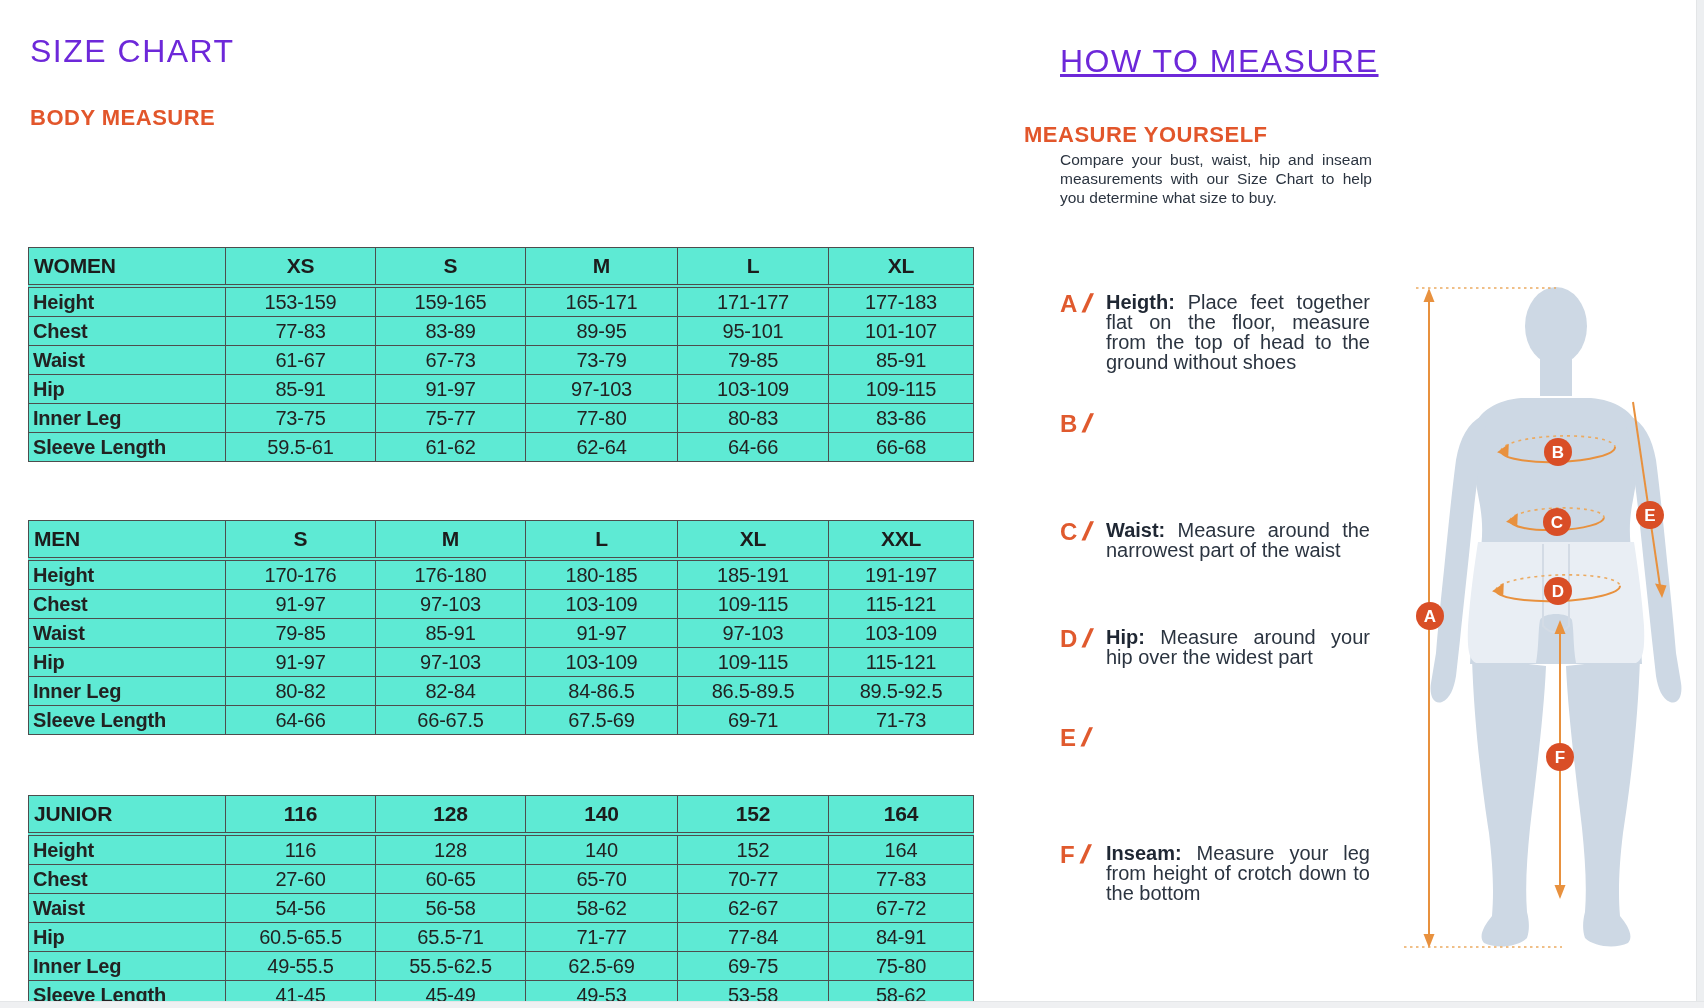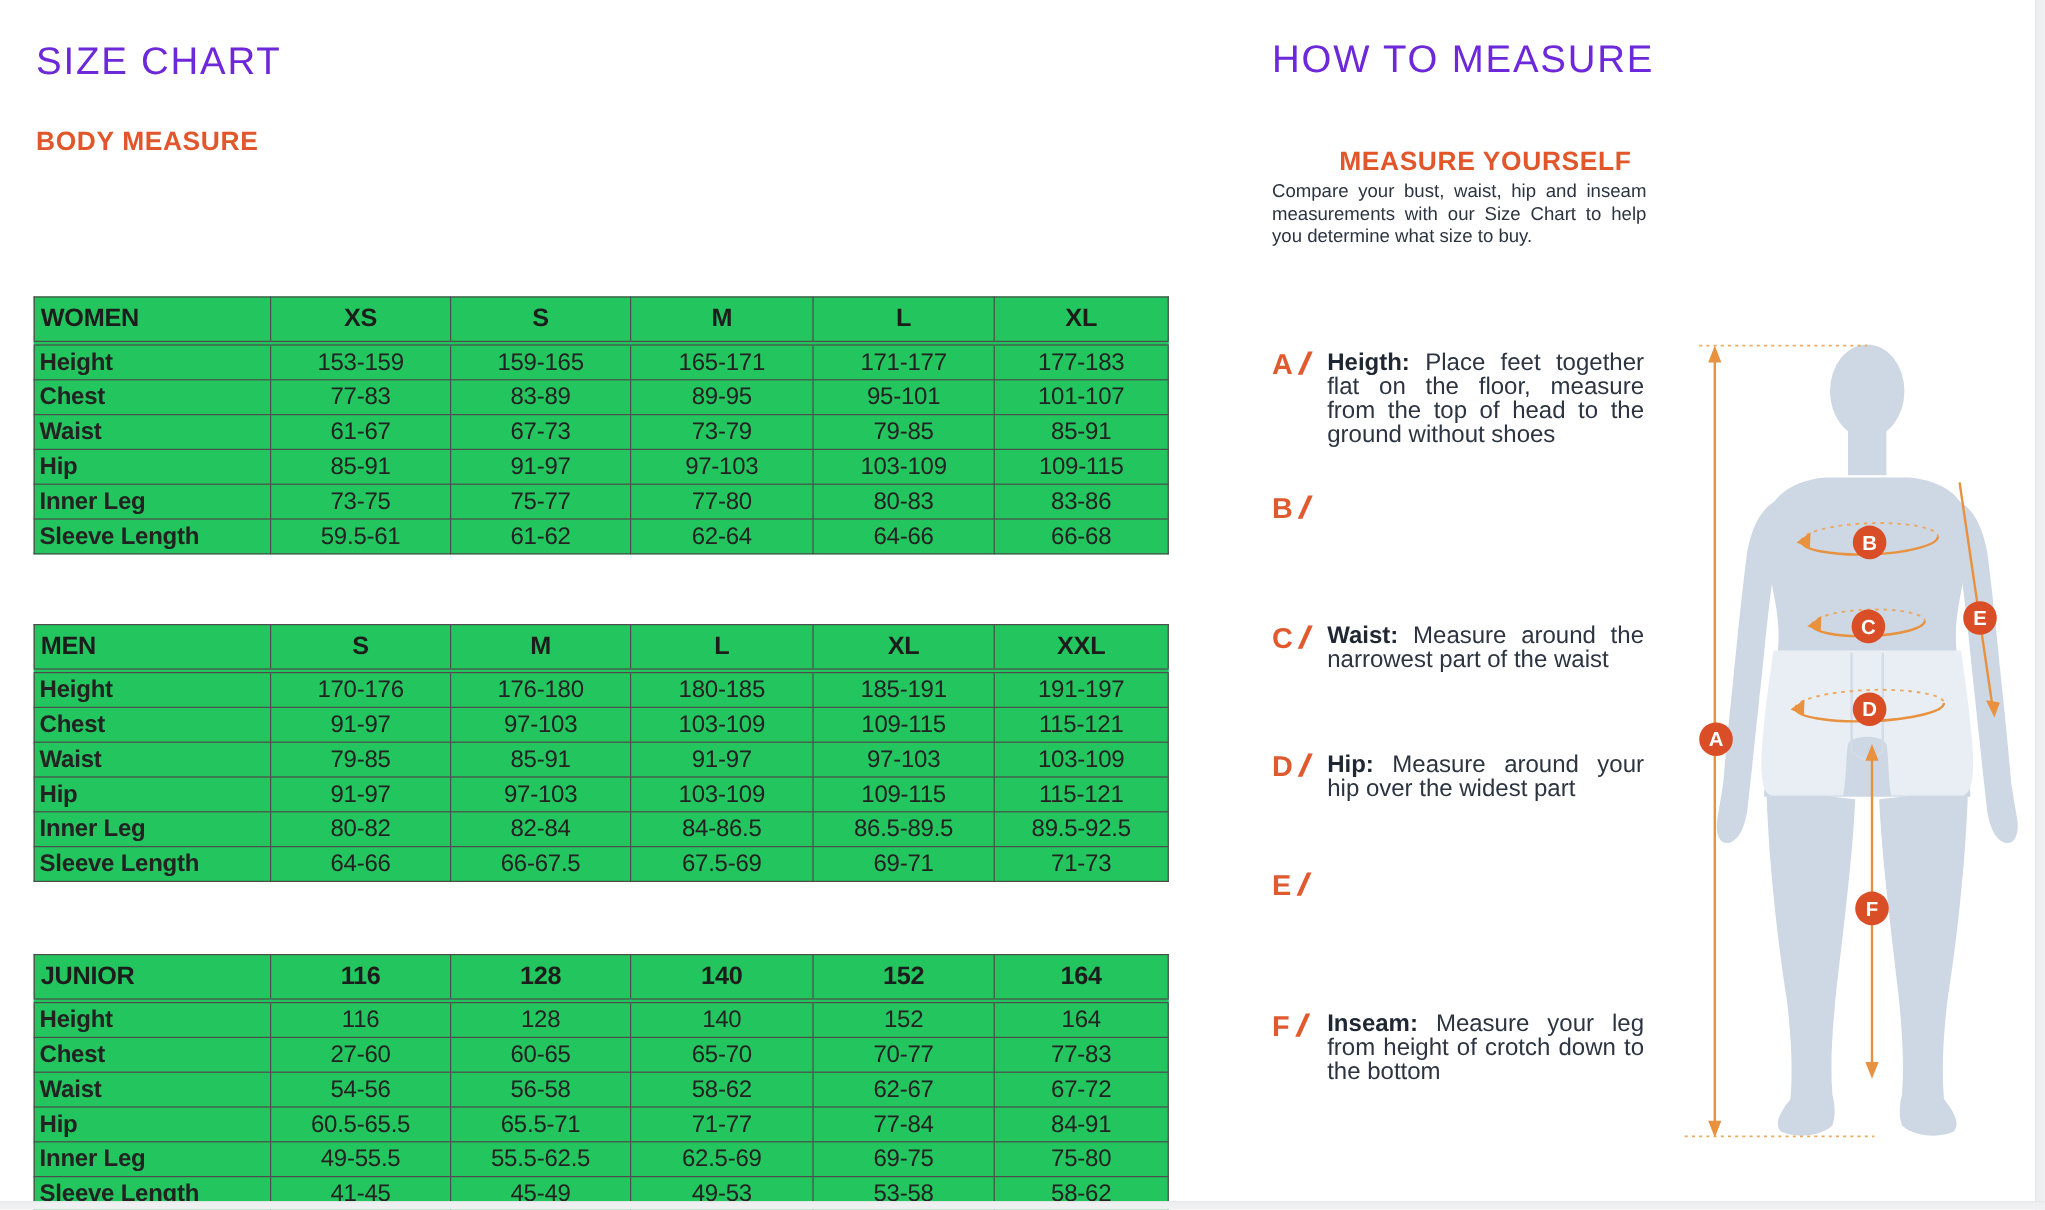--- a/index.html
+++ b/index.html
@@ -12,35 +12,35 @@
   
   .edge-right{position:absolute;top:0;right:0;width:7px;height:1008px;background:#edeff1;border-left:1px solid #e3e5e7;}
   .edge-bottom{position:absolute;left:0;top:1001px;width:1704px;height:7px;background:#eff0f2;border-top:1px solid #e4e6e8;}
 
   
   .big-title{
     position:absolute;margin:0;font-size:32px;font-weight:300;
     letter-spacing:1.5px;color:#6d28d9;white-space:nowrap;
   }
   #left-title{left:30px;top:33px;}
-  #right-title{left:1060px;top:31px;}
+  #right-title{left:1060px;top:43px;text-decoration:underline;}
   .orange-sub{
     position:absolute;margin:0;font-size:22px;font-weight:bold;
     letter-spacing:.5px;color:#E2562B;white-space:nowrap;
   }
   #left-sub{left:30px;top:105px;}
-  #right-sub{left:1116px;top:122px;}
+  #right-sub{left:1024px;top:122px;}
   .intro{
     position:absolute;left:1060px;top:150px;width:312px;margin:0;
     font-size:15.5px;line-height:19px;color:#2b3440;text-align:justify;
   }
 
   
   table.size{
-    position:absolute;left:28px;width:945px;background:#22c55e;
+    position:absolute;left:28px;width:945px;background:#5eead4;
     border-collapse:collapse;table-layout:fixed;
     letter-spacing:-.2px;
   }
   #tbl-women{top:247px;} #tbl-men{top:520px;} #tbl-junior{top:795px;}
   table.size th,table.size td{border:1px solid #4d4d4d;overflow:hidden;}
   table.size thead th{
     height:34px;font-size:21px;font-weight:bold;color:#1c1c1c;
     border-bottom:4px double #4d4d4d;text-align:center;
   }
   table.size thead th.namecol{text-align:left;padding-left:5px;}

